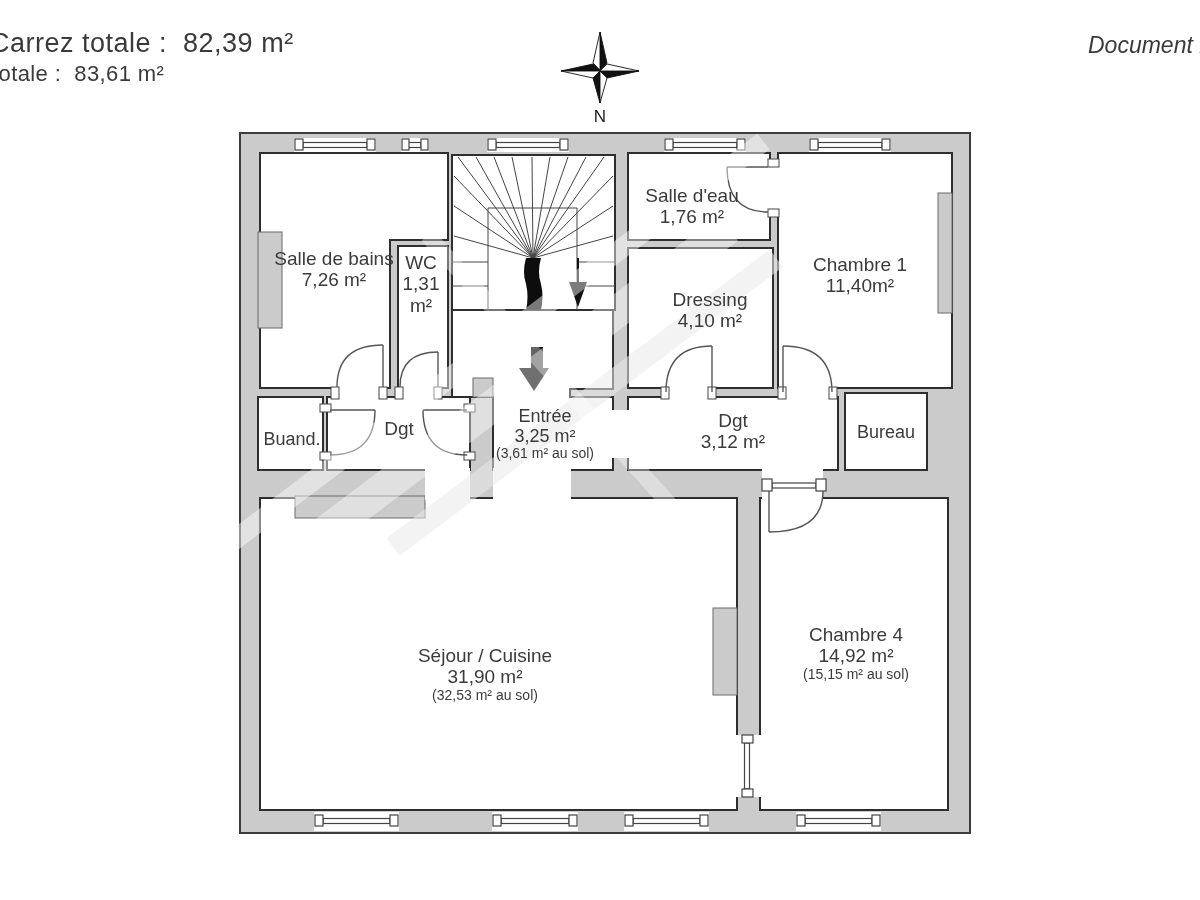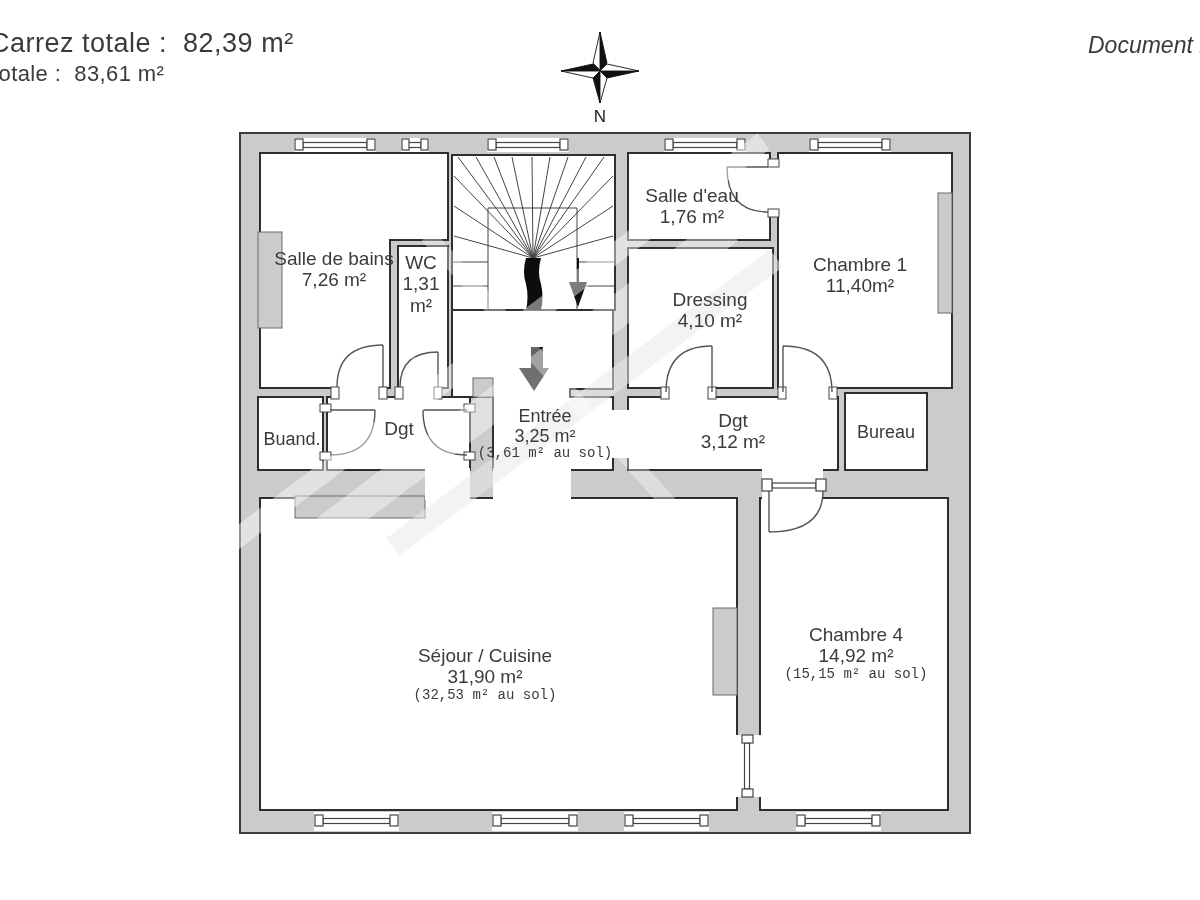--- a/index.html
+++ b/index.html
@@ -14,21 +14,21 @@
   #total{left:-8px;top:61px;font-size:22px;letter-spacing:.4px;}
   #docnote{left:1088px;top:32px;font-size:23px;font-style:italic;}
   #plan-svg{position:absolute;left:0;top:0;}
   .room-label{
     position:absolute;transform:translateX(-50%);
     text-align:center;color:#3b3b3b;line-height:1.12;
   }
   .room-label span{display:block;}
   .fs19{font-size:19px;}
   .fs18{font-size:18px;}
-  .fs14{font-size:14px;font-family:Liberation Mono, monospace;}
+  .fs14{font-size:14px;}
   .north-label{font-size:17px;}
 </style>
 </head>
 <body>
 
 <div class="hdr" id="carrez">Carrez totale :  82,39 m²</div>
 <div class="hdr" id="total">totale :  83,61 m²</div>
 <div class="hdr" id="docnote">Document n</div>
 
 <svg id="plan-svg" width="1200" height="900" viewBox="0 0 1200 900">

